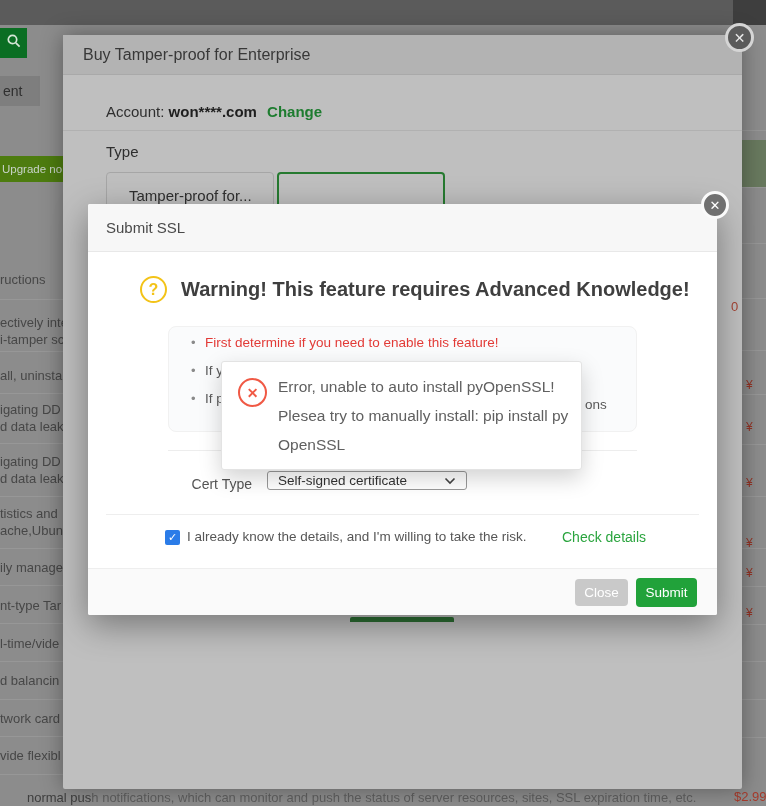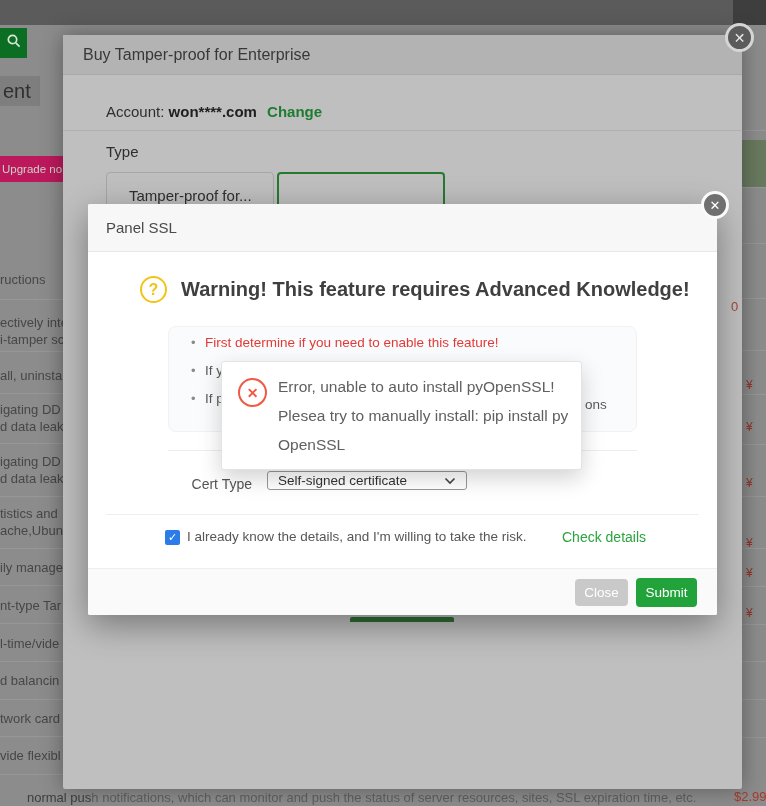--- a/index.html
+++ b/index.html
@@ -5,22 +5,22 @@
   html,body{margin:0;padding:0;}
   body{font-family:"Liberation Sans",sans-serif;}
   #stage{position:relative;width:766px;height:806px;background:#8c8c8c;overflow:hidden;}
   #stage *{box-sizing:border-box;}
   .abs{position:absolute;}
 
   
   .topbar{left:0;top:0;width:766px;height:25px;background:#5b5b5b;}
   .topbar-right{left:733px;top:0;width:33px;height:25px;background:#3e3e3e;}
   .search-btn{left:0;top:28px;width:27px;height:30px;background:#0b6e23;display:flex;align-items:center;justify-content:center;}
-  .bg-tab{left:0;top:76px;width:40px;height:30px;background:#7e7e7e;color:#2f2f2f;font-size:20px;line-height:30px;padding-left:3px;}
-  .upgrade-strip{left:0;top:156px;width:63px;height:26px;background:#be185d;color:#c8d3c8;font-size:11.5px;line-height:26px;padding-left:2px;white-space:nowrap;overflow:hidden;}
+  .bg-tab{left:0;top:76px;width:40px;height:30px;background:#7e7e7e;color:#2f2f2f;font-size:14px;line-height:30px;padding-left:3px;}
+  .upgrade-strip{left:0;top:156px;width:63px;height:26px;background:#4d7c0f;color:#c8d3c8;font-size:11.5px;line-height:26px;padding-left:2px;white-space:nowrap;overflow:hidden;}
   .frag{color:#474747;font-size:13px;white-space:nowrap;overflow:hidden;width:63px;}
   .ldiv{width:63px;height:1px;background:#979797;left:0;}
   .rcol-div{left:742px;width:24px;height:1px;background:#979797;}
   .rcol-green{left:742px;top:140px;width:24px;height:47px;background:#68795e;}
   .red-frag{color:#943527;font-size:12px;width:7px;overflow:hidden;white-space:nowrap;left:746px;}
   .bottom-line{left:2px;top:790px;font-size:13px;white-space:nowrap;margin-left:25px;}
   .bottom-line .dk{color:#3e3e3e;} .bottom-line .lt{color:#5f5f5f;}
   .price-frag{left:734px;top:789px;color:#a63b2c;font-size:13px;}
 
   
@@ -181,21 +181,21 @@
         <span>PRO</span>
       </span>
     </div>
 
     <div class="green-peek"></div>
     <div class="m1-red0">0</div>
   </div>
 
   <div class="abs modal2">
     <div class="modal2-header">
-      <span class="modal2-title">Panel SSL</span>
+      <span class="modal2-title">Submit SSL</span>
     </div>
     <div class="circle-close m2-close">
         <span>✕</span>
       </div>
 
     <div class="warn-icon">
         <span>?</span>
       </div>
     <div class="warn-title">Warning! This feature requires Advanced Knowledge!</div>
 

